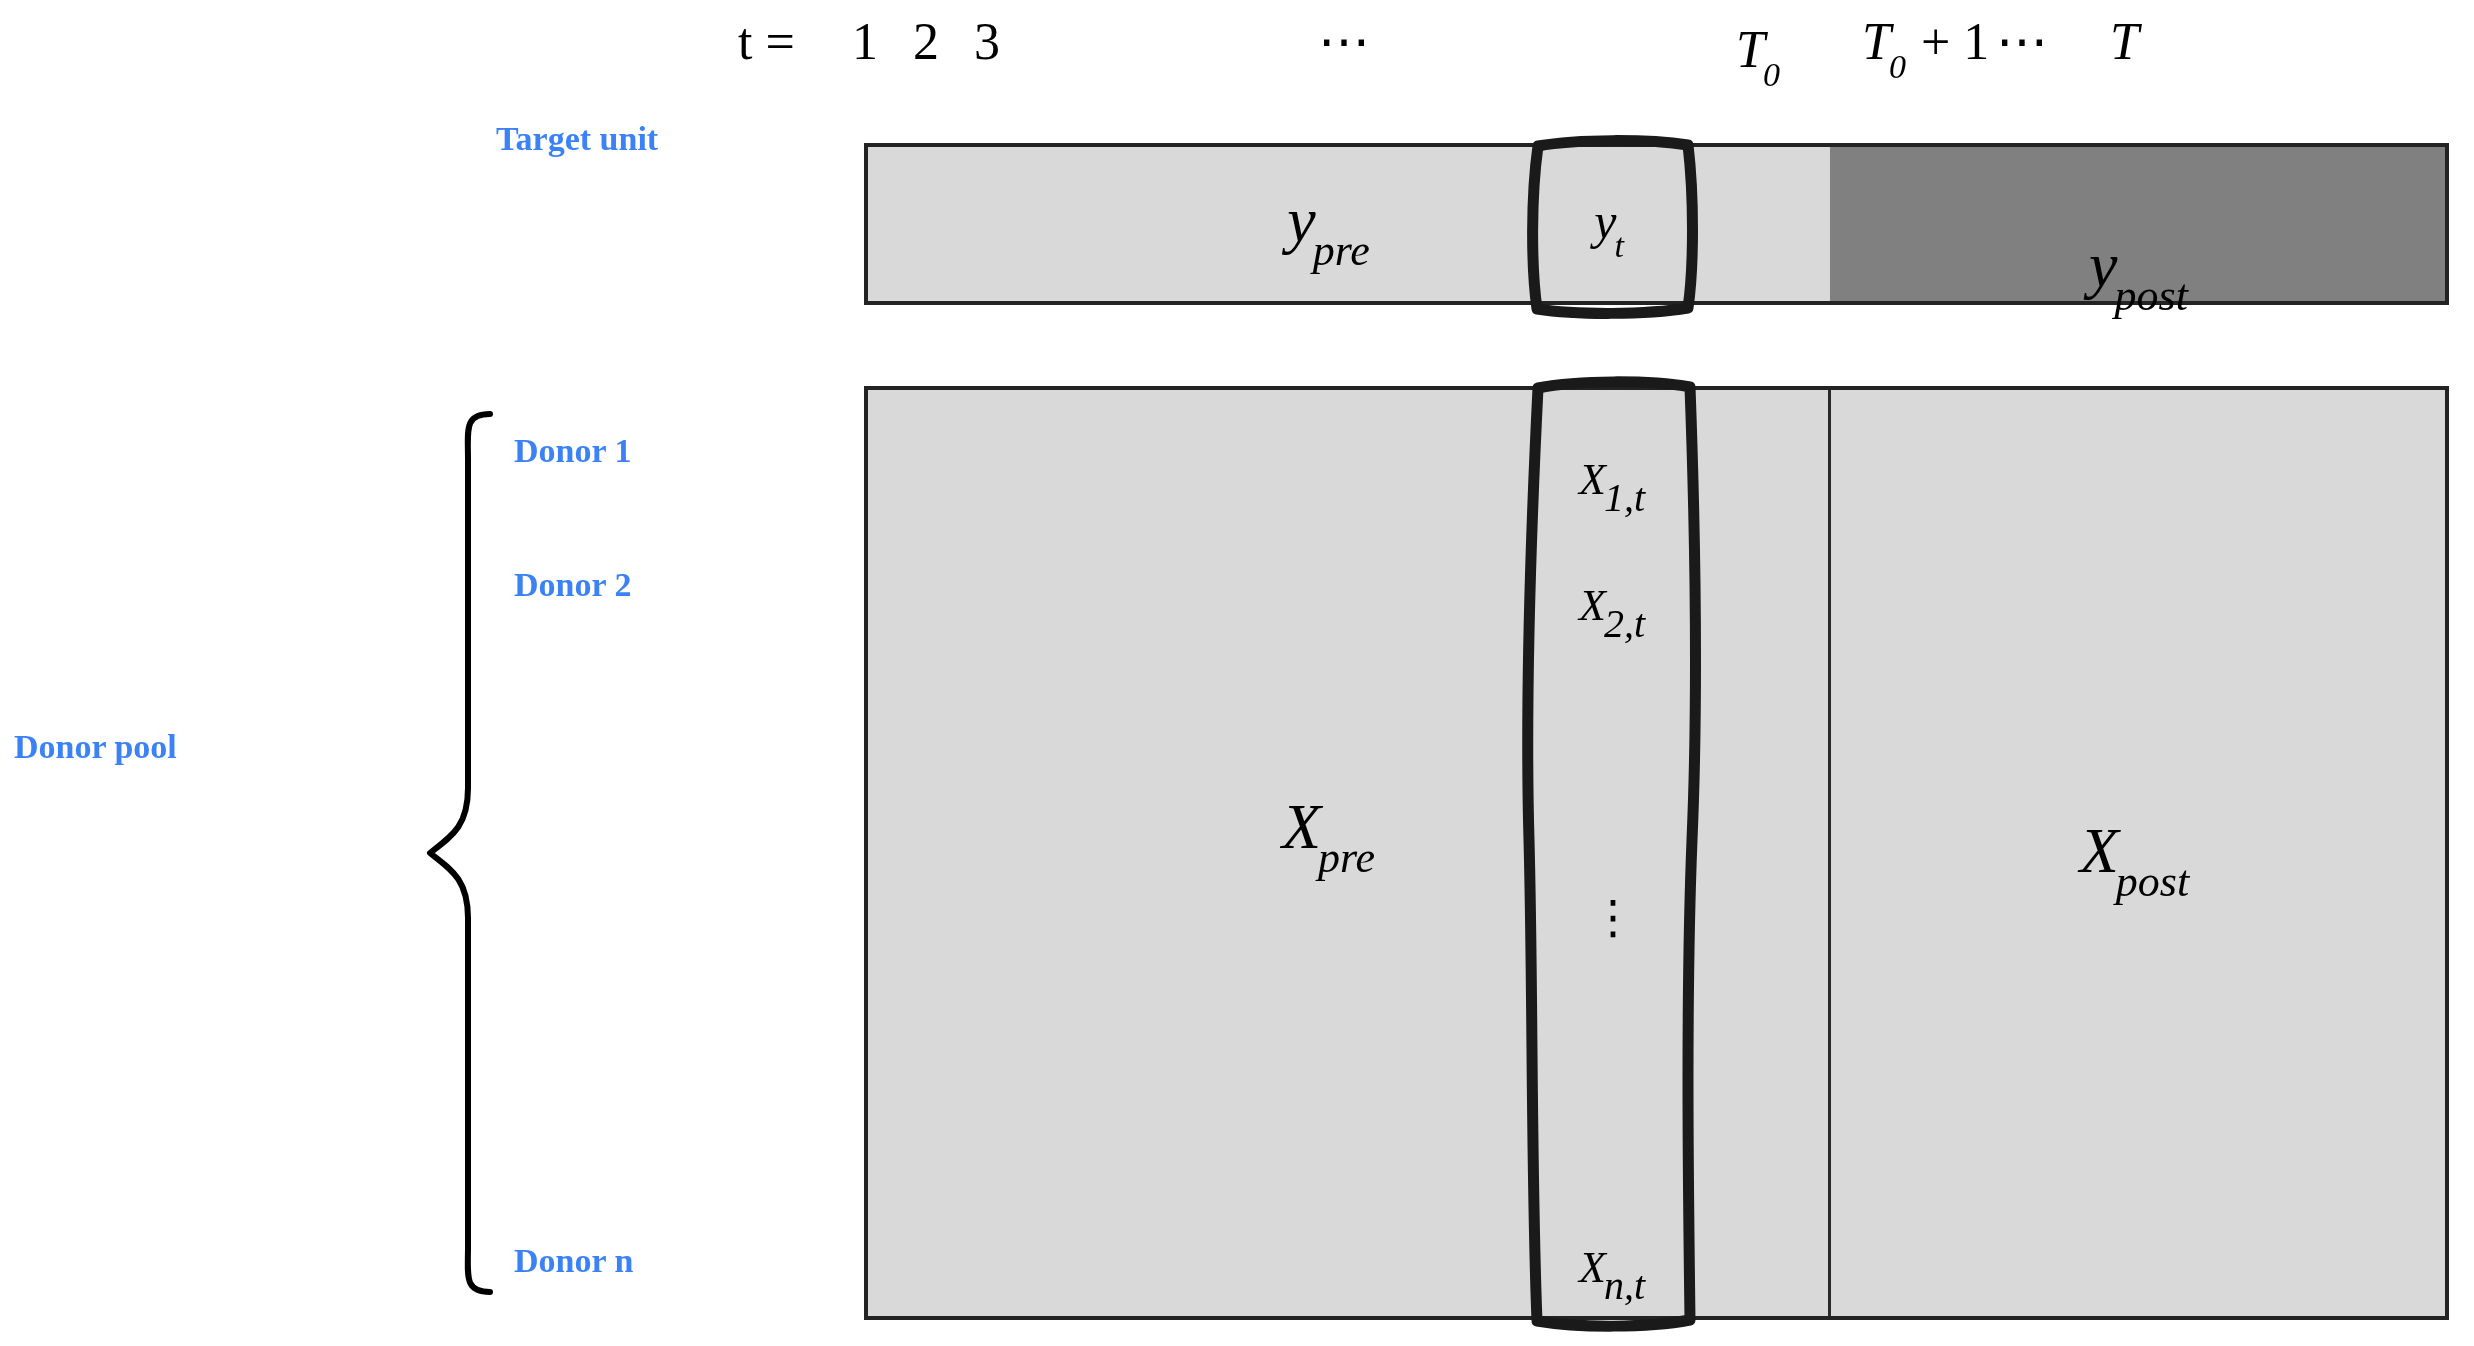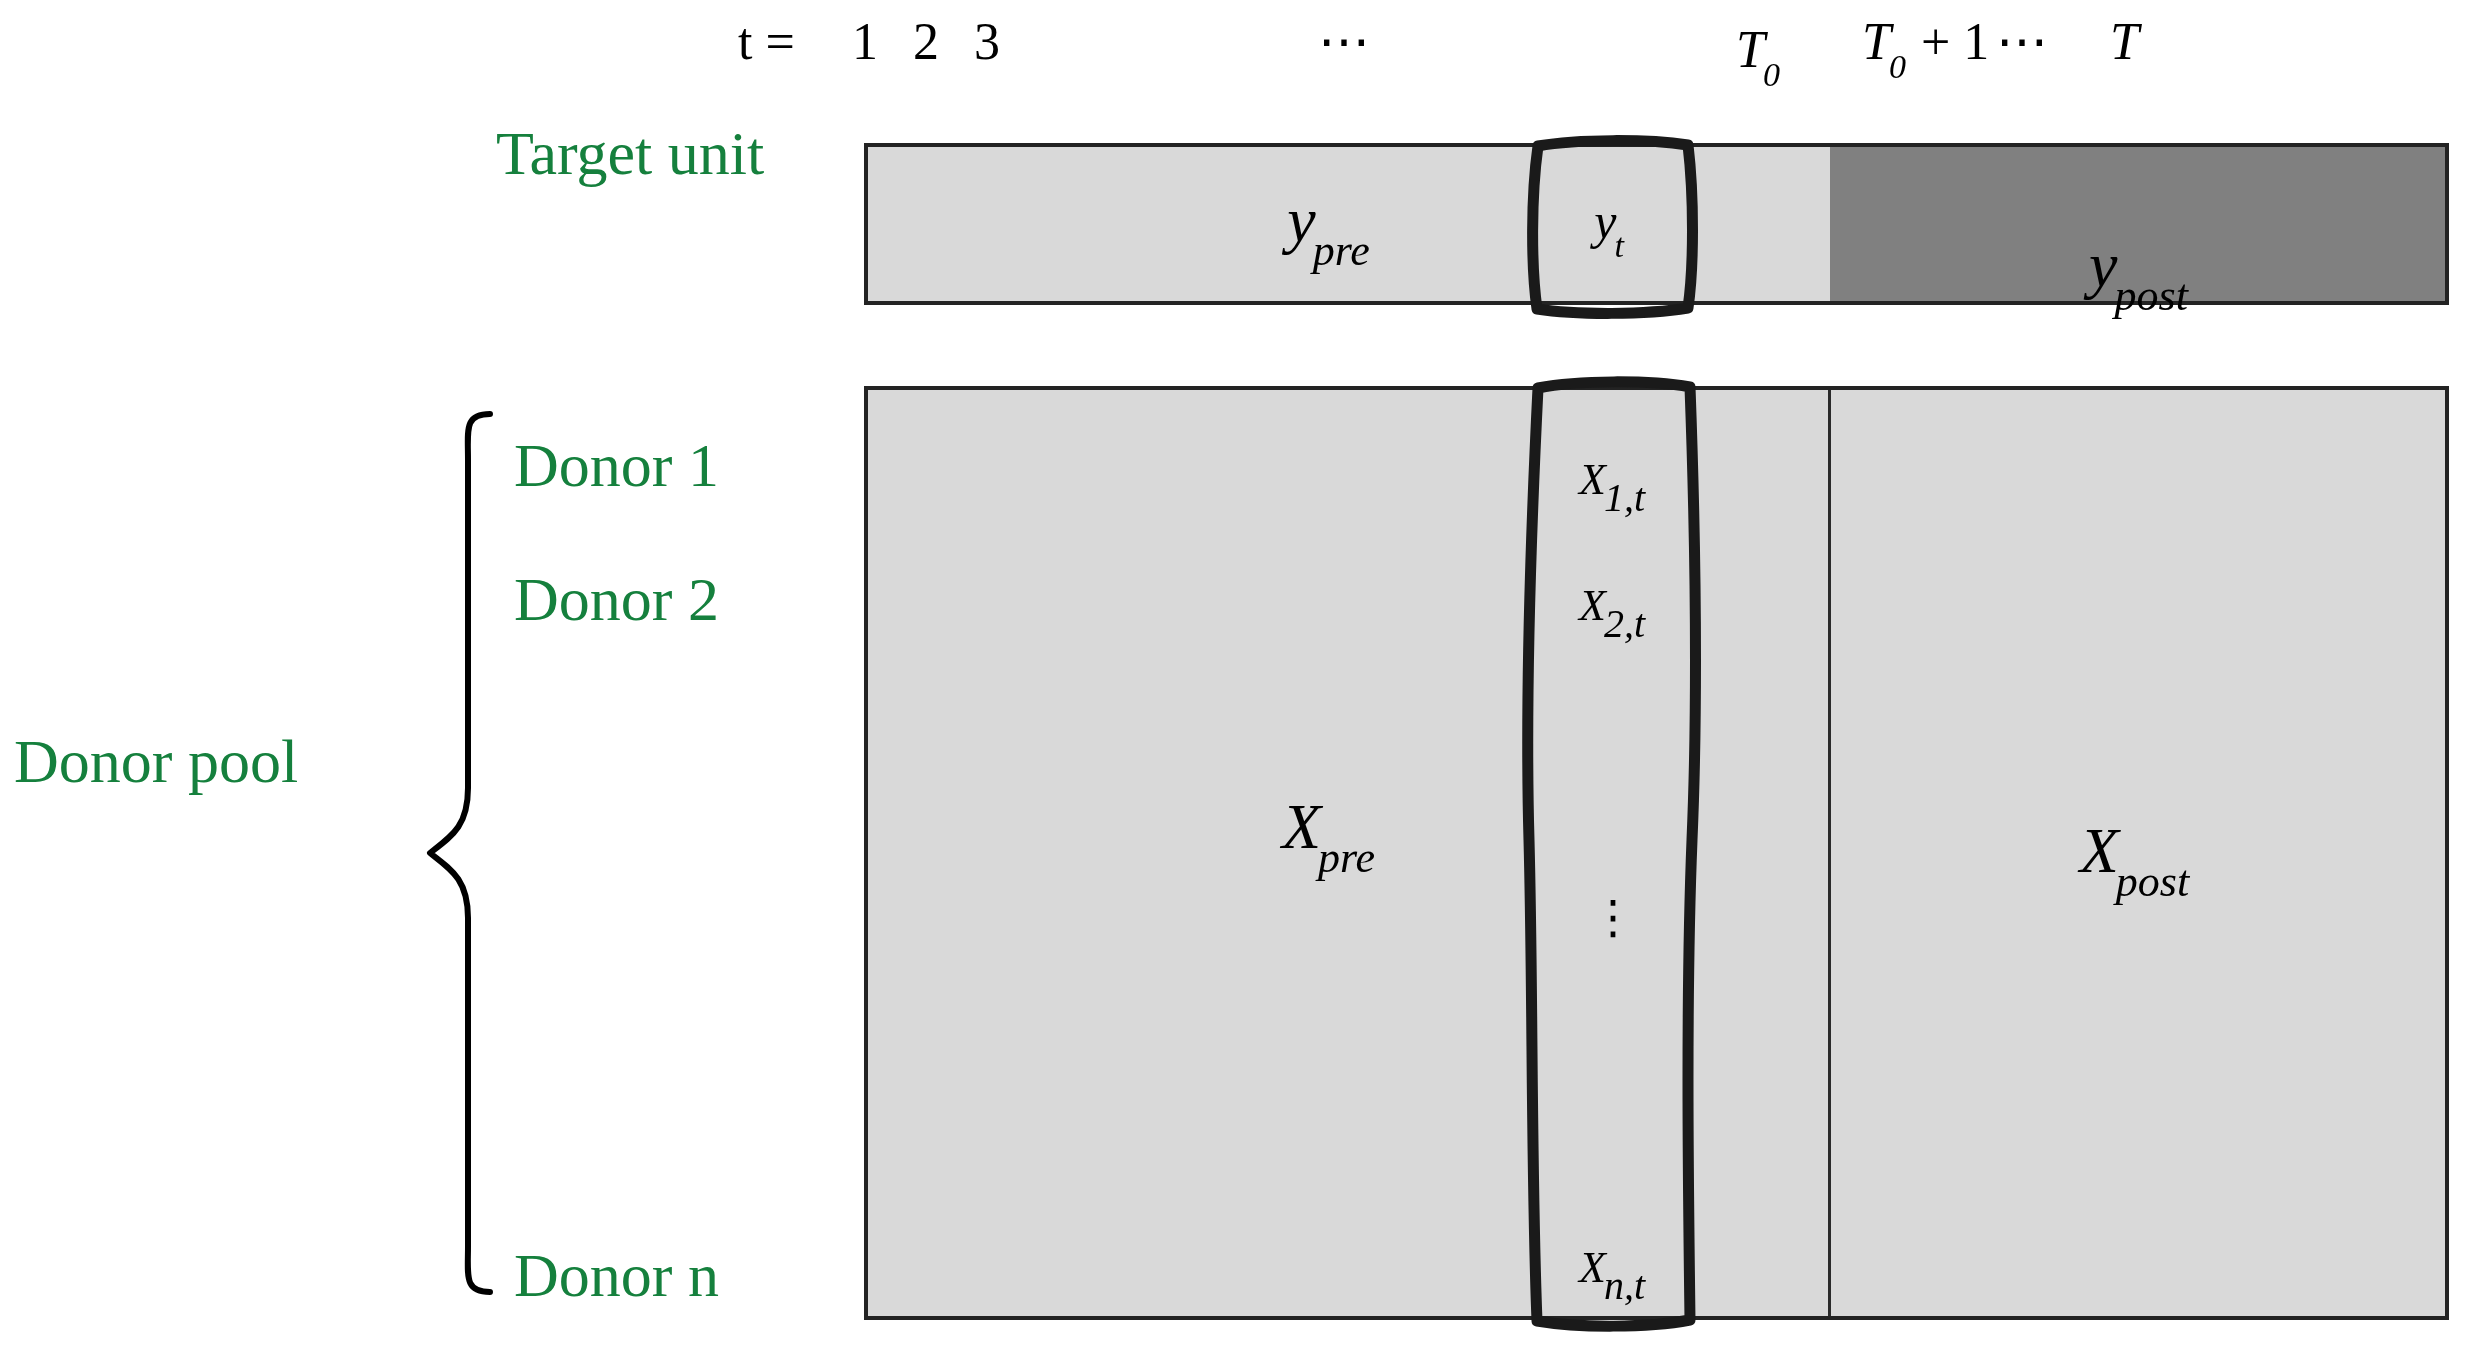--- a/index.html
+++ b/index.html
@@ -40,24 +40,25 @@
     font-size: 52px;
     letter-spacing: 4px;
     line-height: 1;
     color: #000;
   }
 
   
   .sidelabel {
     position: absolute;
     font-family: "Liberation Serif", "DejaVu Serif", serif;
-    font-size: 62px;
+    font-size: 34px;
     line-height: 1;
     white-space: nowrap;
-    color: #15803d;
+    color: #3b82f6;
+    font-weight: bold;
   }
 
   
   .panel {
     position: absolute;
     box-sizing: border-box;
     border: 4px solid #232323;
     background: #d9d9d9;
   }
   .fill-dark {

